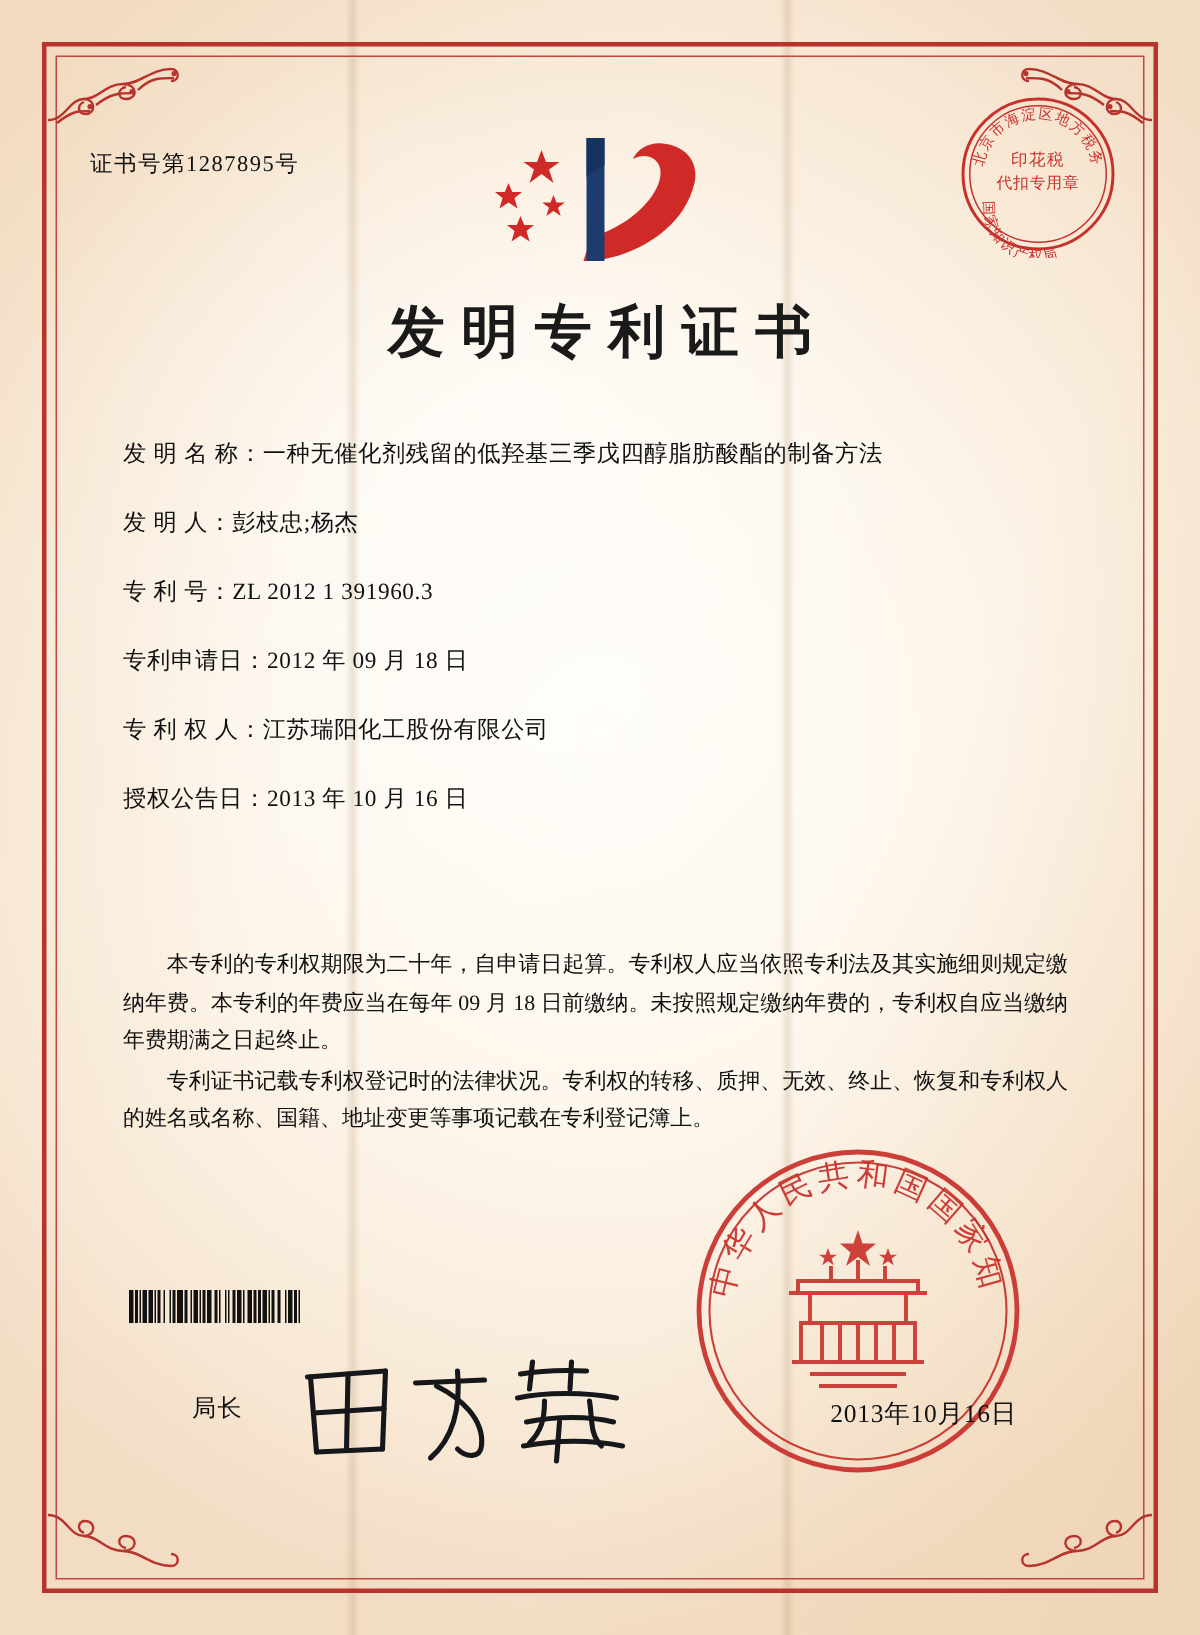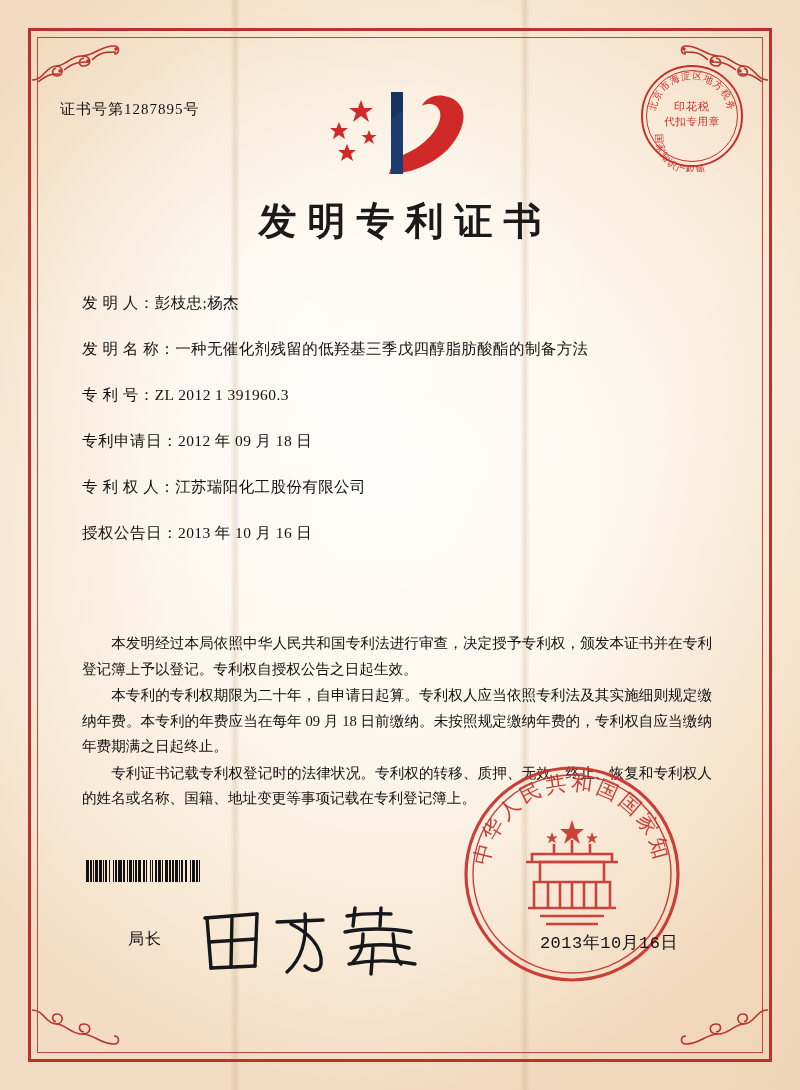--- a/index.html
+++ b/index.html
@@ -197,21 +197,20 @@
   .seal-main svg { width: 100%; height: 100%; display: block; }
 
   .seal-date {
     position: absolute;
     right: 62px;
     bottom: 88px;
     font-size: 17px;
     color: #111;
     letter-spacing: 0.5px;
     white-space: nowrap;
-    font-family: Liberation Mono, monospace;
   }
 
   .footer {
     position: absolute;
     left: 0;
     right: 0;
     bottom: -6px;
     text-align: center;
     font-size: 14px;
     color: #111;
@@ -321,41 +320,40 @@
         </text>
         <text x="56" y="50" font-size="11" fill="#c8302b" text-anchor="middle" font-family="'Liberation Serif',serif" letter-spacing="1">印花税</text>
         <text x="56" y="65" font-size="10.5" fill="#c8302b" text-anchor="middle" font-family="'Liberation Serif',serif" letter-spacing="0.6">代扣专用章</text>
       </svg>
     </div>
 
     <div class="title">发明专利证书</div>
 
     <div class="fields">
       <div class="field">
+        <span class="lbl">发 明 名 称：</span><span class="val">一种无催化剂残留的低羟基三季戊四醇脂肪酸酯的制备方法</span>
+      </div>
+      <div class="field">
         <span class="lbl">发  明  人：</span><span class="val">彭枝忠;杨杰</span>
       </div>
       <div class="field">
-        <span class="lbl">发 明 名 称：</span><span class="val">一种无催化剂残留的低羟基三季戊四醇脂肪酸酯的制备方法</span>
-      </div>
-      <div class="field">
         <span class="lbl">专   利   号：</span><span class="val">ZL 2012 1 391960.3</span>
       </div>
       <div class="field">
         <span class="lbl">专利申请日：</span><span class="val">2012 年 09 月 18 日</span>
       </div>
       <div class="field">
         <span class="lbl">专 利 权 人：</span><span class="val">江苏瑞阳化工股份有限公司</span>
       </div>
       <div class="field">
         <span class="lbl">授权公告日：</span><span class="val">2013 年 10 月 16 日</span>
       </div>
     </div>
 
     <div class="body-text">
-      <p>本发明经过本局依照中华人民共和国专利法进行审查，决定授予专利权，颁发本证书并在专利登记簿上予以登记。专利权自授权公告之日起生效。</p>
       <p>本专利的专利权期限为二十年，自申请日起算。专利权人应当依照专利法及其实施细则规定缴纳年费。本专利的年费应当在每年 09 月 18 日前缴纳。未按照规定缴纳年费的，专利权自应当缴纳年费期满之日起终止。</p>
       <p>专利证书记载专利权登记时的法律状况。专利权的转移、质押、无效、终止、恢复和专利权人的姓名或名称、国籍、地址变更等事项记载在专利登记簿上。</p>
     </div>
 
     <div class="barcode">
         <i style="width: 3.15px; background: rgb(17, 17, 17);"></i>
         <i style="width: 1.05px; background: transparent;"></i>
         <i style="width: 2.1px; background: rgb(17, 17, 17);"></i>
         <i style="width: 1.05px; background: transparent;"></i>
         <i style="width: 1.05px; background: rgb(17, 17, 17);"></i>

